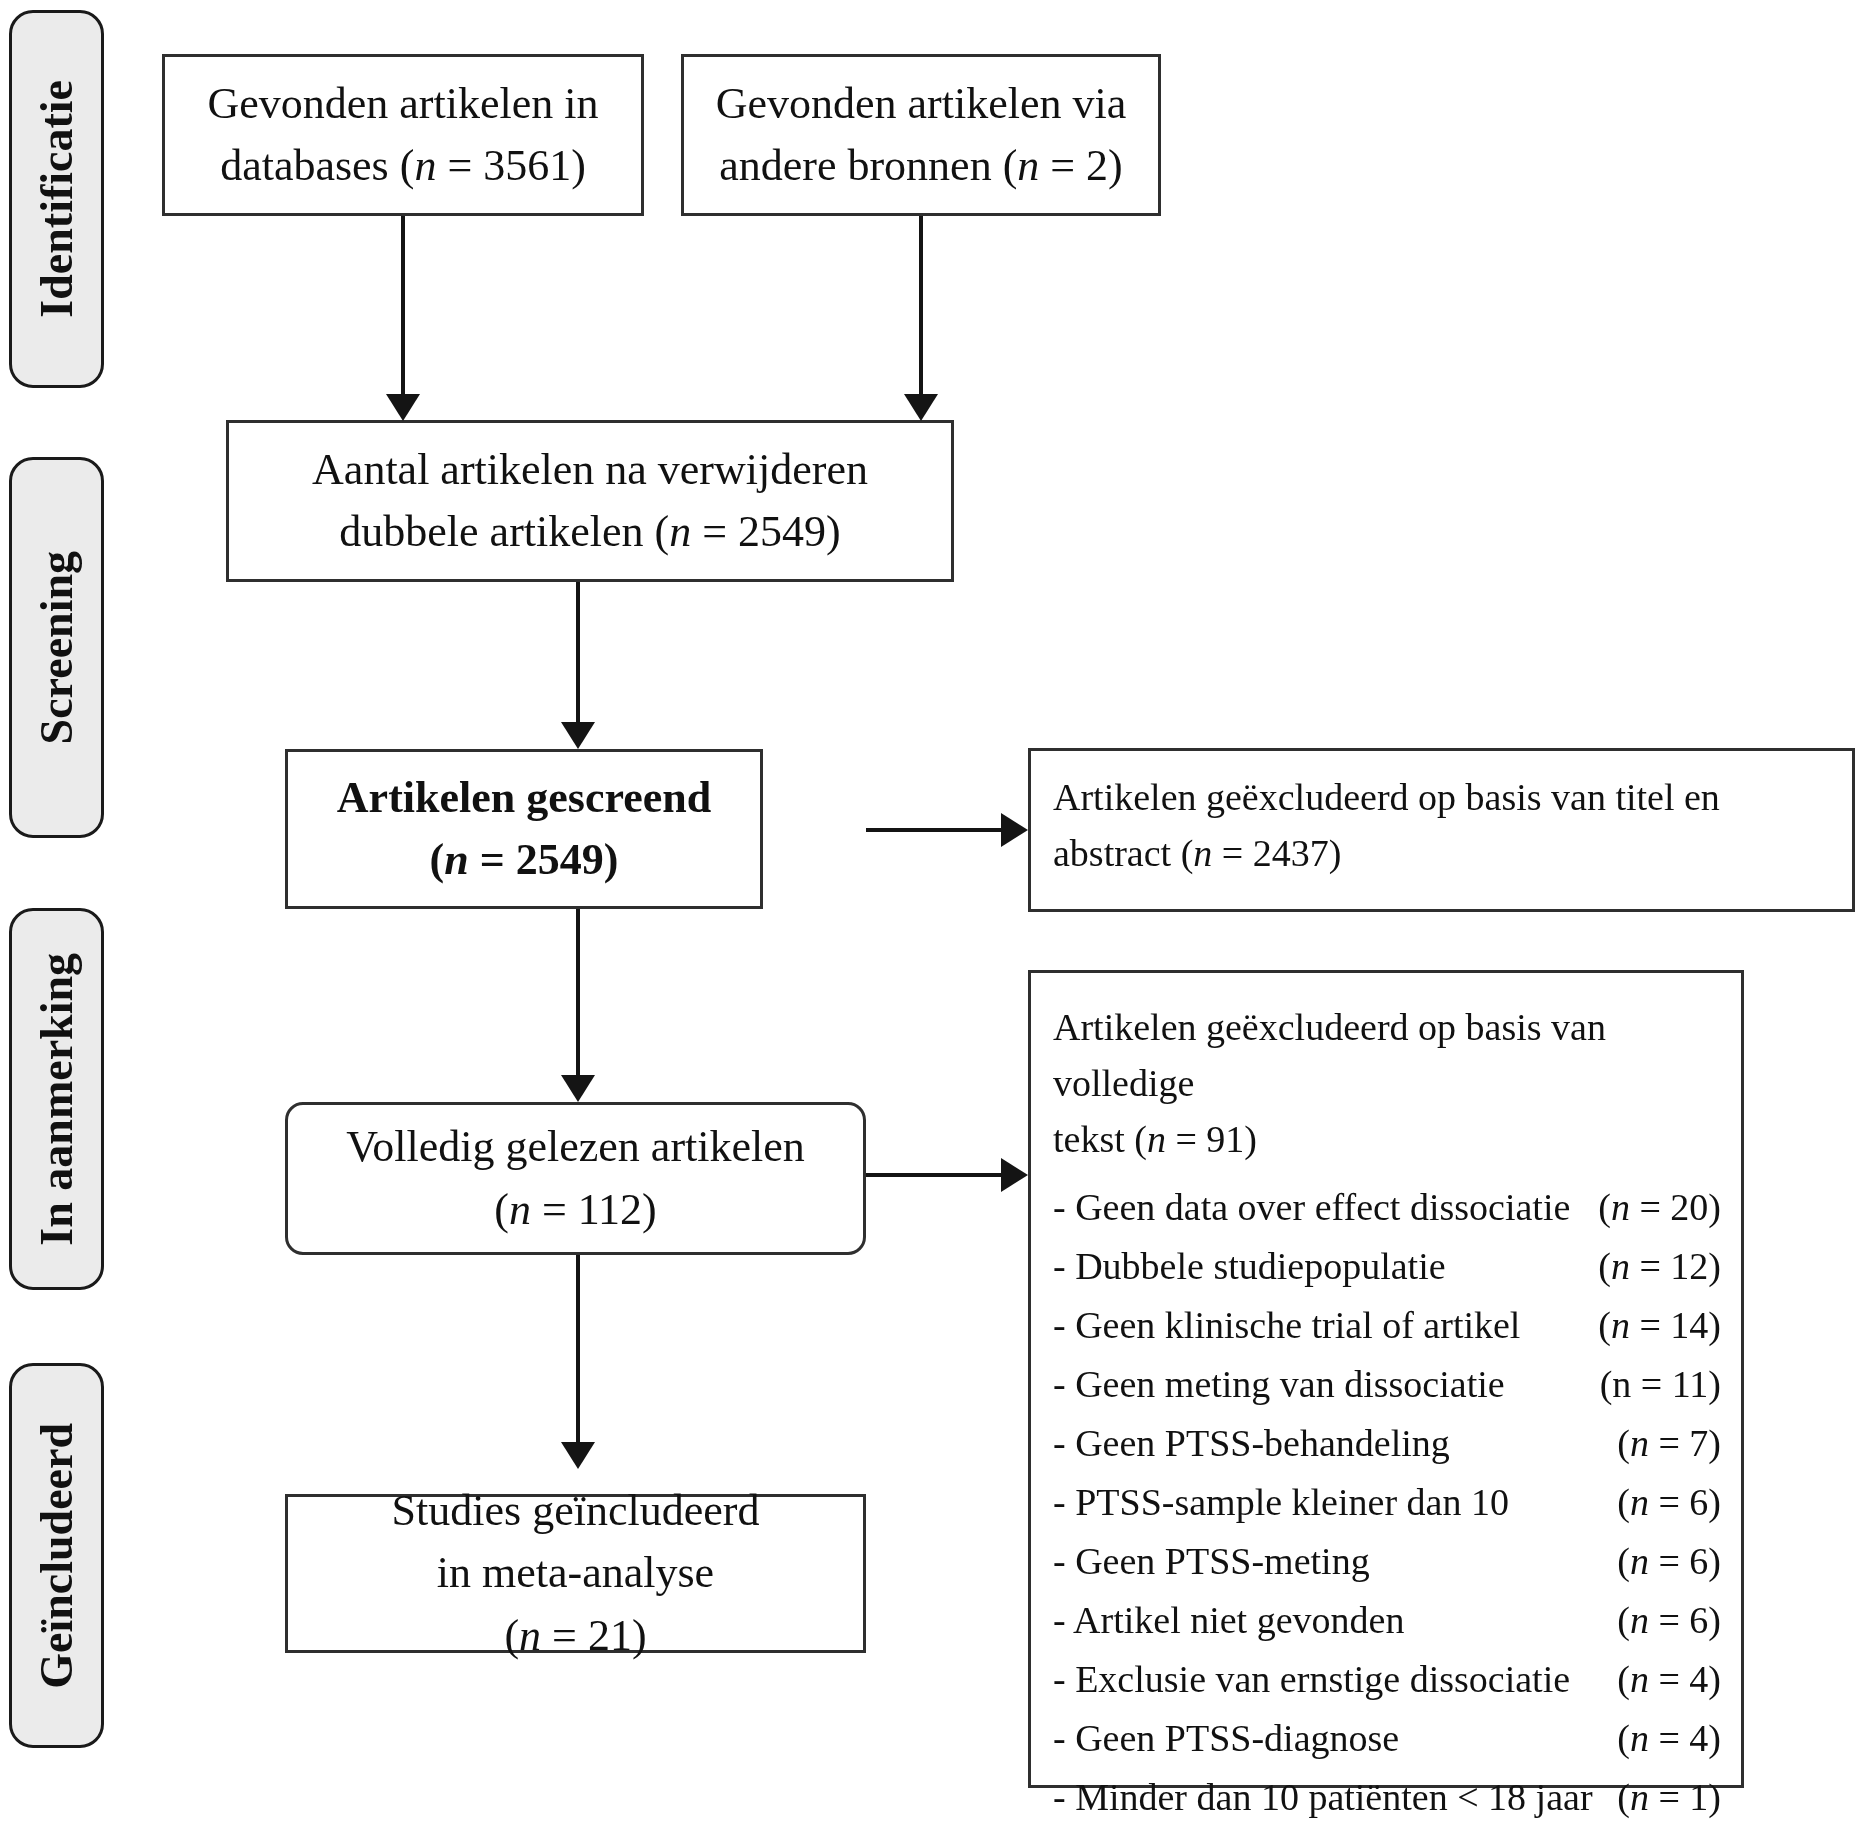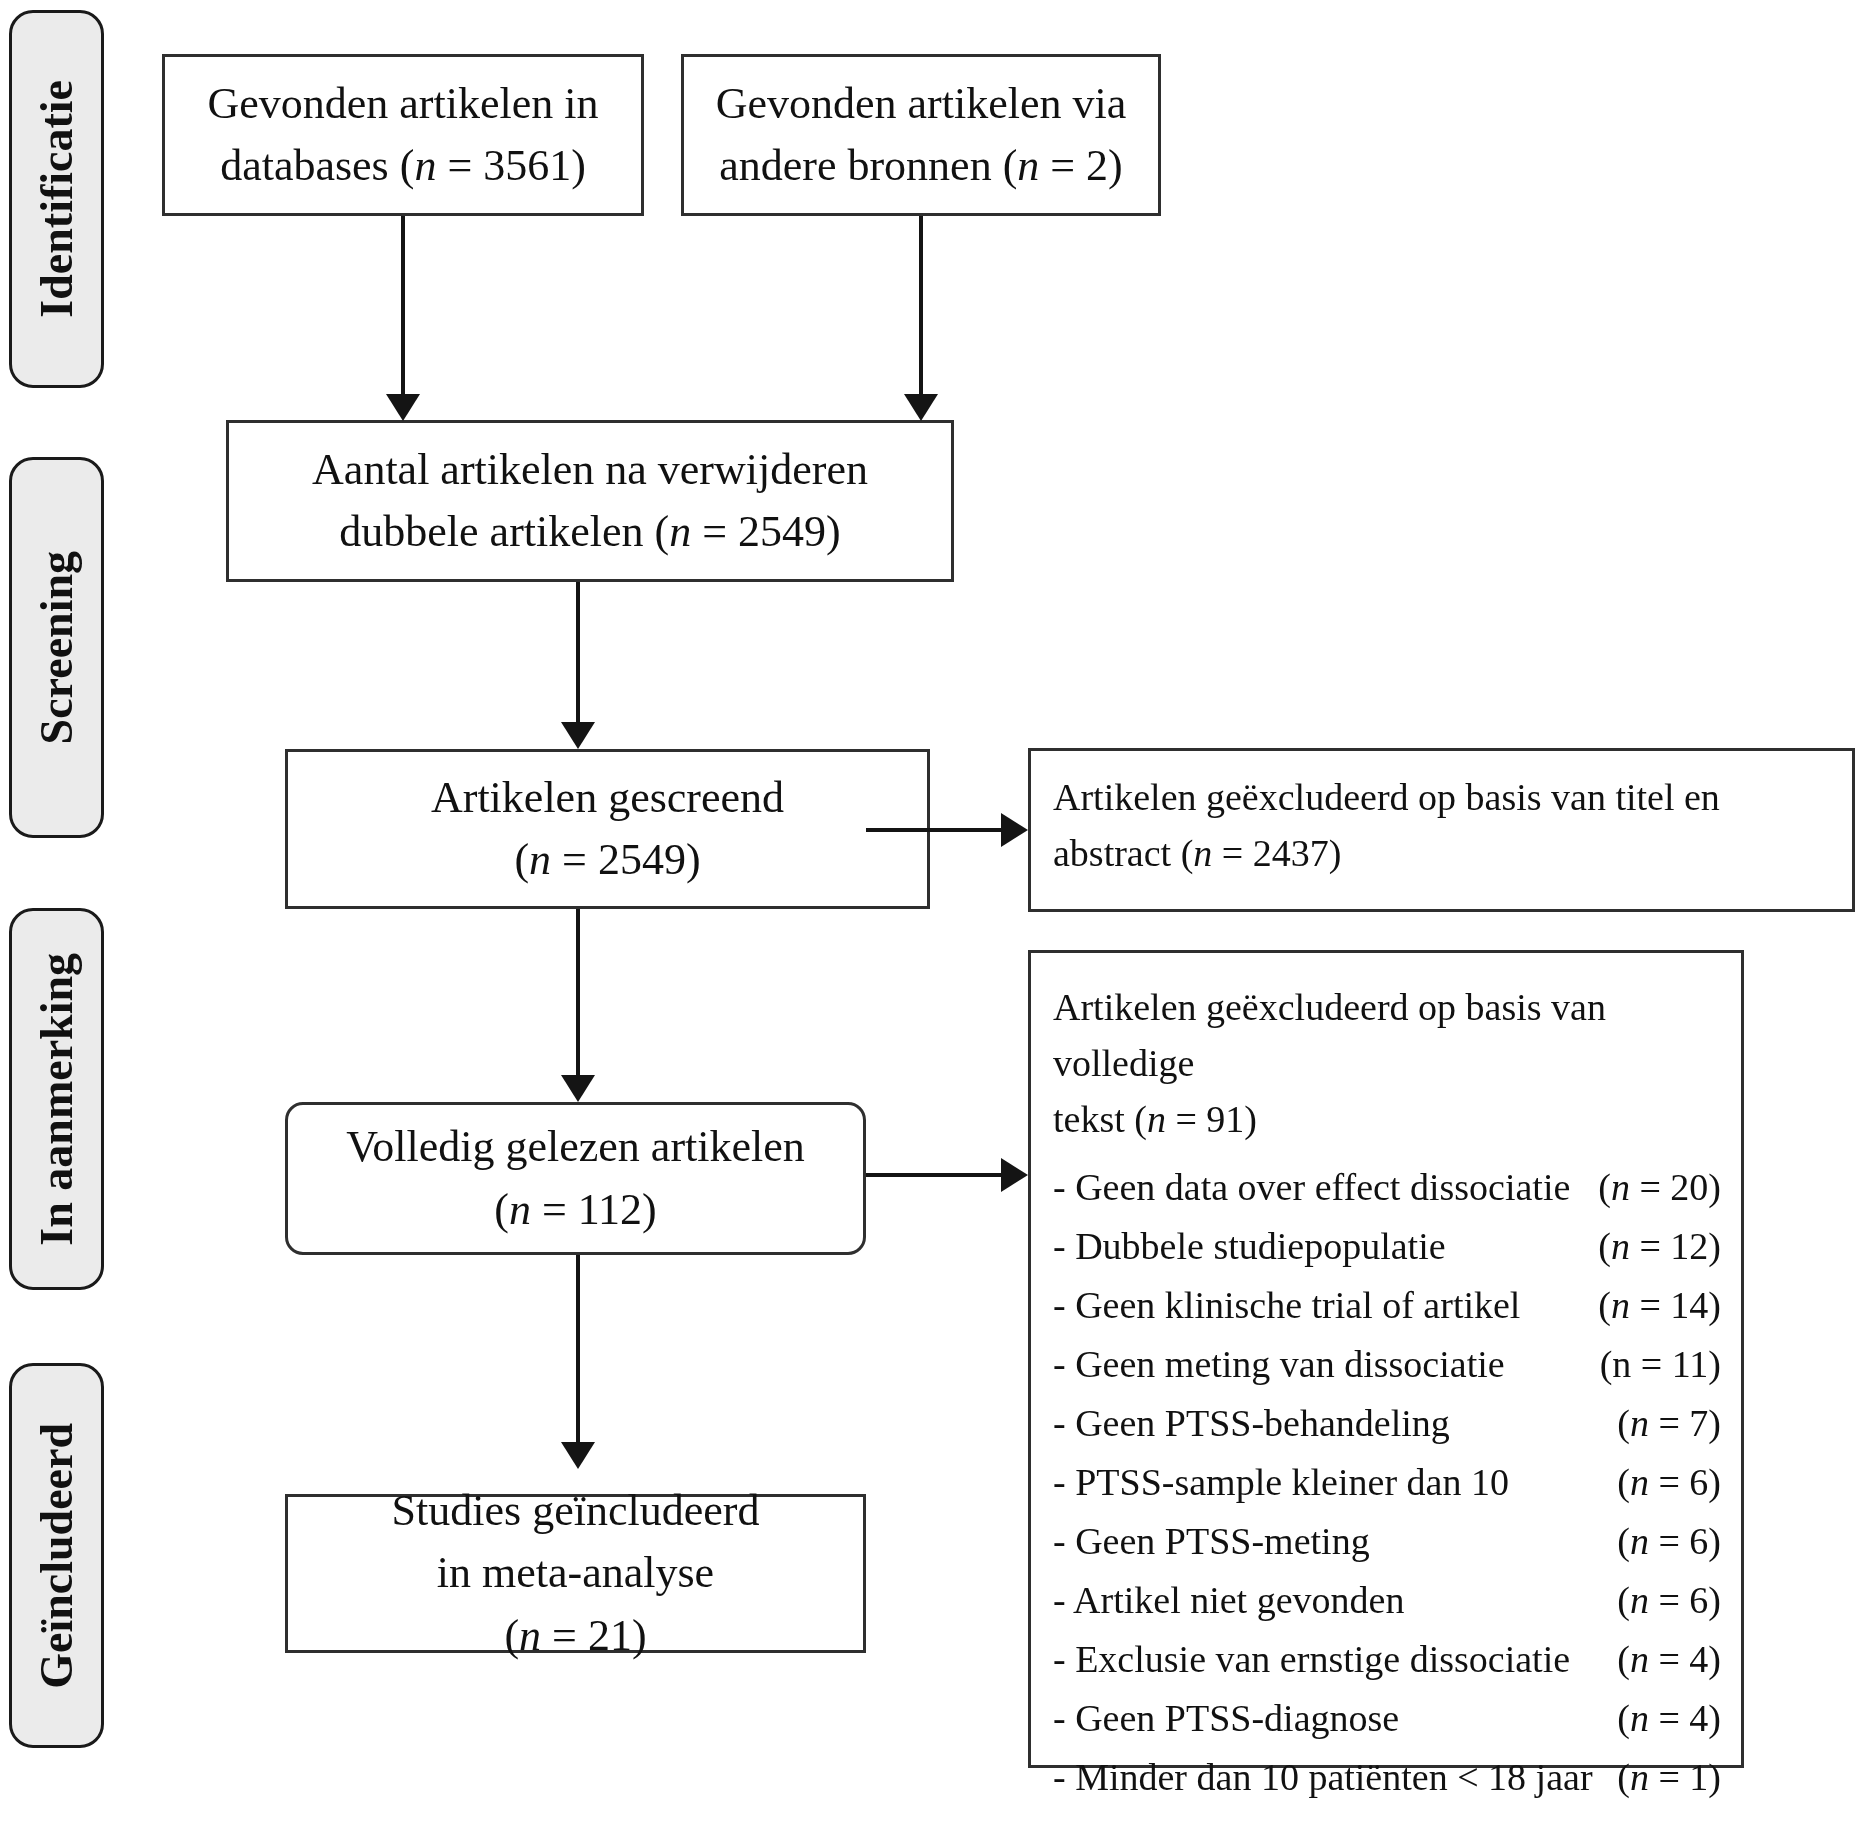--- a/index.html
+++ b/index.html
@@ -54,33 +54,33 @@
   }
   .fbox.center {
     display: flex;
     align-items: center;
     justify-content: center;
     text-align: center;
   }
   .box-found-db    { left: 162px;  top: 54px;   width: 482px; height: 162px; }
   .box-found-other { left: 681px;  top: 54px;   width: 480px; height: 162px; }
   .box-dedup       { left: 226px;  top: 420px;  width: 728px; height: 162px; }
-  .box-screened    { left: 285px;  top: 749px;  width: 645px; height: 160px; }
+  .box-screened    { left: 285px;  top: 749px;  width: 478px; height: 160px; font-weight: bold; }
   .box-fullread    { left: 285px;  top: 1102px; width: 581px; height: 153px; border-radius: 18px; }
   .box-included    { left: 285px;  top: 1469px; width: 581px; height: 159px; margin-top: 25px; }
 
   .box-excl-title-abstract {
     left: 1028px; top: 748px; width: 827px; height: 164px;
     padding: 18px 2px 0 22px;
     font-size: 38px;
     line-height: 1.48;
     text-align: left;
   }
   .box-excl-fulltext {
-    left: 1028px; top: 950px; width: 716px; height: 818px;
+    left: 1028px; top: 970px; width: 716px; height: 818px;
     padding: 26px 18px 0 22px;
     font-size: 38px;
     line-height: 1.48;
     text-align: left;
   }
   .excl-title { display: block; }
   .excl-rows { display: block; }
   .excl-row {
     display: flex;
     justify-content: space-between;

